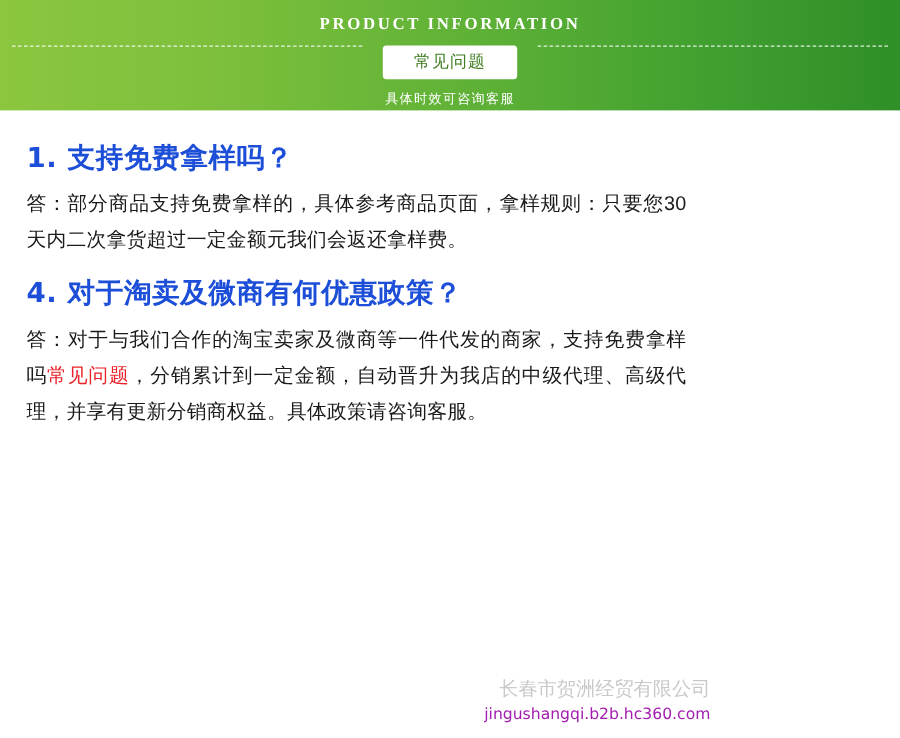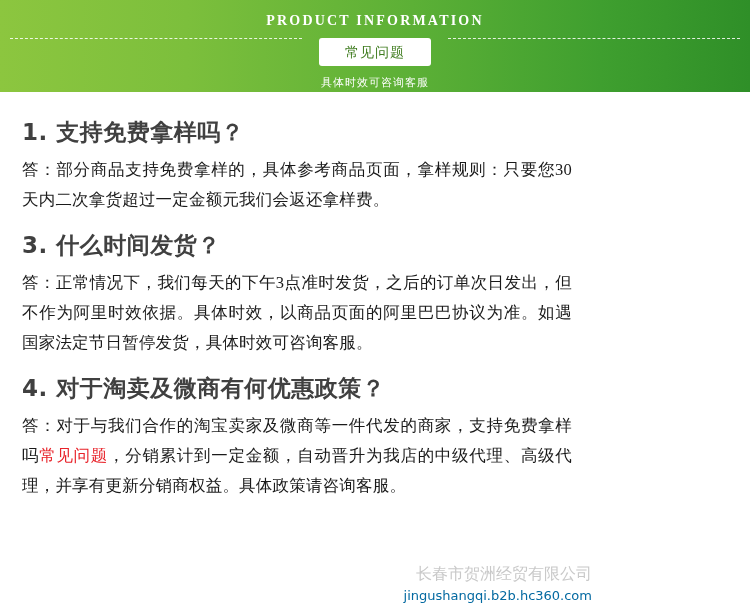--- a/index.html
+++ b/index.html
@@ -85,33 +85,33 @@
 
   
   .content {
     padding: 24px 18px 0 18px;
     box-sizing: border-box;
   }
   .qa-block {
     margin-bottom: 14px;
   }
   .qa-question {
-    color: #404040;
+    color: #1d4ed8;
     font-size: 23px;
     font-weight: bold;
     line-height: 32px;
     font-family: "DejaVu Sans", "Liberation Sans", sans-serif;
     margin: 0 0 7px 4px;
     letter-spacing: 0.5px;
   }
   .qa-answer {
     color: #1a1a1a;
     font-size: 16.5px;
     line-height: 30px;
-    font-family: Liberation Serif, serif;
+    font-family: Liberation Sans, sans-serif;
     margin: 0 16px 0 4px;
     text-align: justify;
     letter-spacing: 0.2px;
   }
   .hl {
     color: #e8232a;
   }
 
   
   .watermark {
@@ -124,21 +124,21 @@
     line-height: 22px;
     pointer-events: none;
     margin-top: 28px;
   }
   .watermark .wm-cn {
     font-size: 16px;
     color: #c9c9c9;
   }
   .watermark .wm-en {
     font-size: 13px;
-    color: #0369a1;
+    color: #a21caf;
   }
 </style>
 </head>
 <body>
 
 <div class="page">
 
   <div class="header">
     <div class="header-rule left"></div>
     <div class="header-rule right"></div>
@@ -152,26 +152,20 @@
   <div class="content">
 
     <div class="qa-block">
       <div class="qa-question">1. 支持免费拿样吗？</div>
       <div class="qa-answer">
         <span>答：部分商品支持免费拿样的，具体参考商品页面，拿样规则：只要您30天内二次拿货超过一定金额元我们会返还拿样费。</span>
       </div>
     </div>
 
 
-    <div class="qa-block">
-      <div class="qa-question">3. 什么时间发货？</div>
-      <div class="qa-answer">
-        <span>答：正常情况下，我们每天的下午3点准时发货，之后的订单次日发出，但不作为阿里时效依据。具体时效，以商品页面的阿里巴巴协议为准。如遇国家法定节日暂停发货，具体时效可咨询客服。</span>
-      </div>
-    </div>
 
     <div class="qa-block">
       <div class="qa-question">4. 对于淘卖及微商有何优惠政策？</div>
       <div class="qa-answer">
         <span>答：对于与我们合作的淘宝卖家及微商等一件代发的商家，支持免费拿样吗</span><span class="hl">常见问题</span><span>，分销累计到一定金额，自动晋升为我店的中级代理、高级代理，并享有更新分销商权益。具体政策请咨询客服。</span>
       </div>
     </div>
 
   </div>
 

